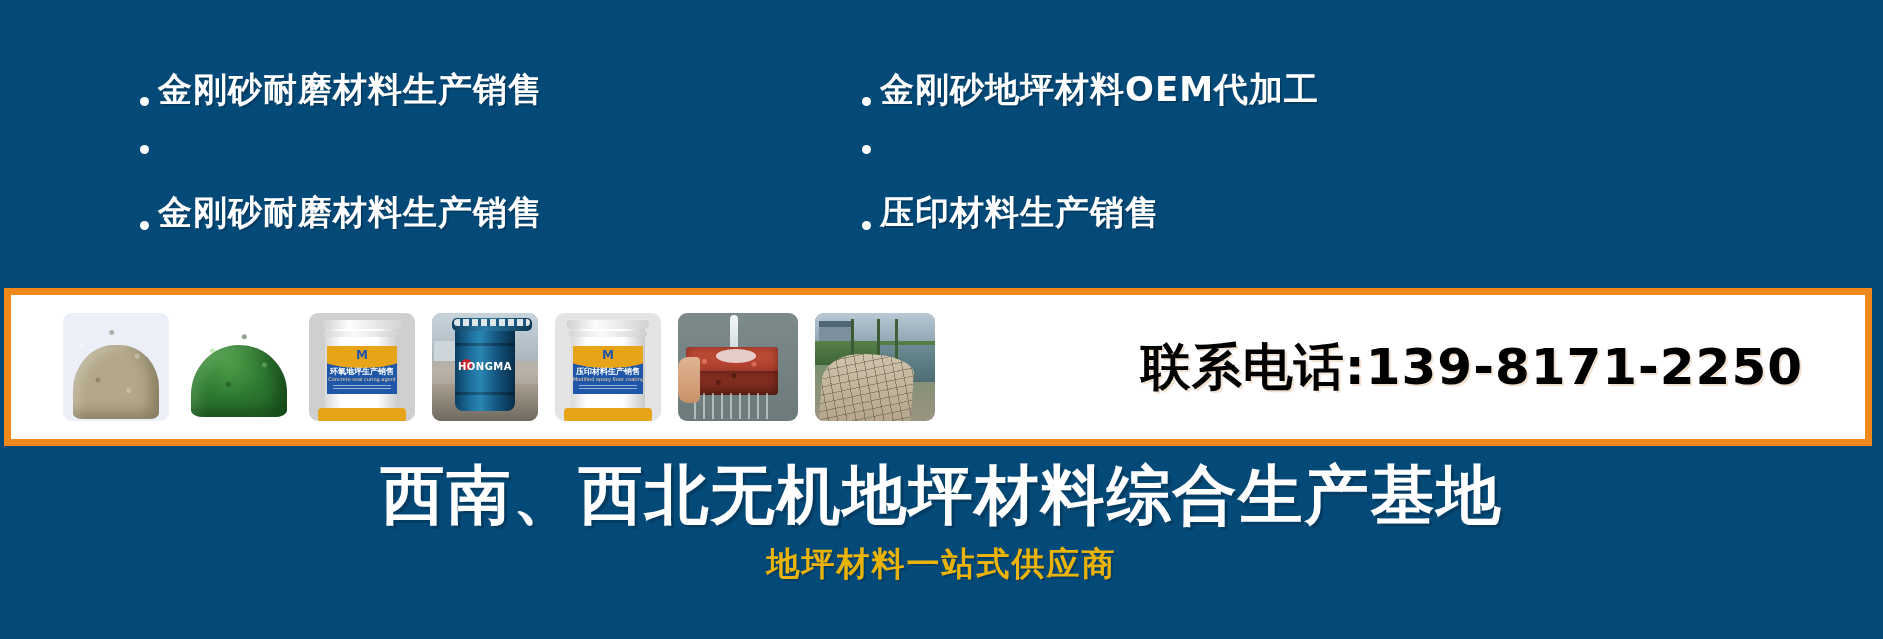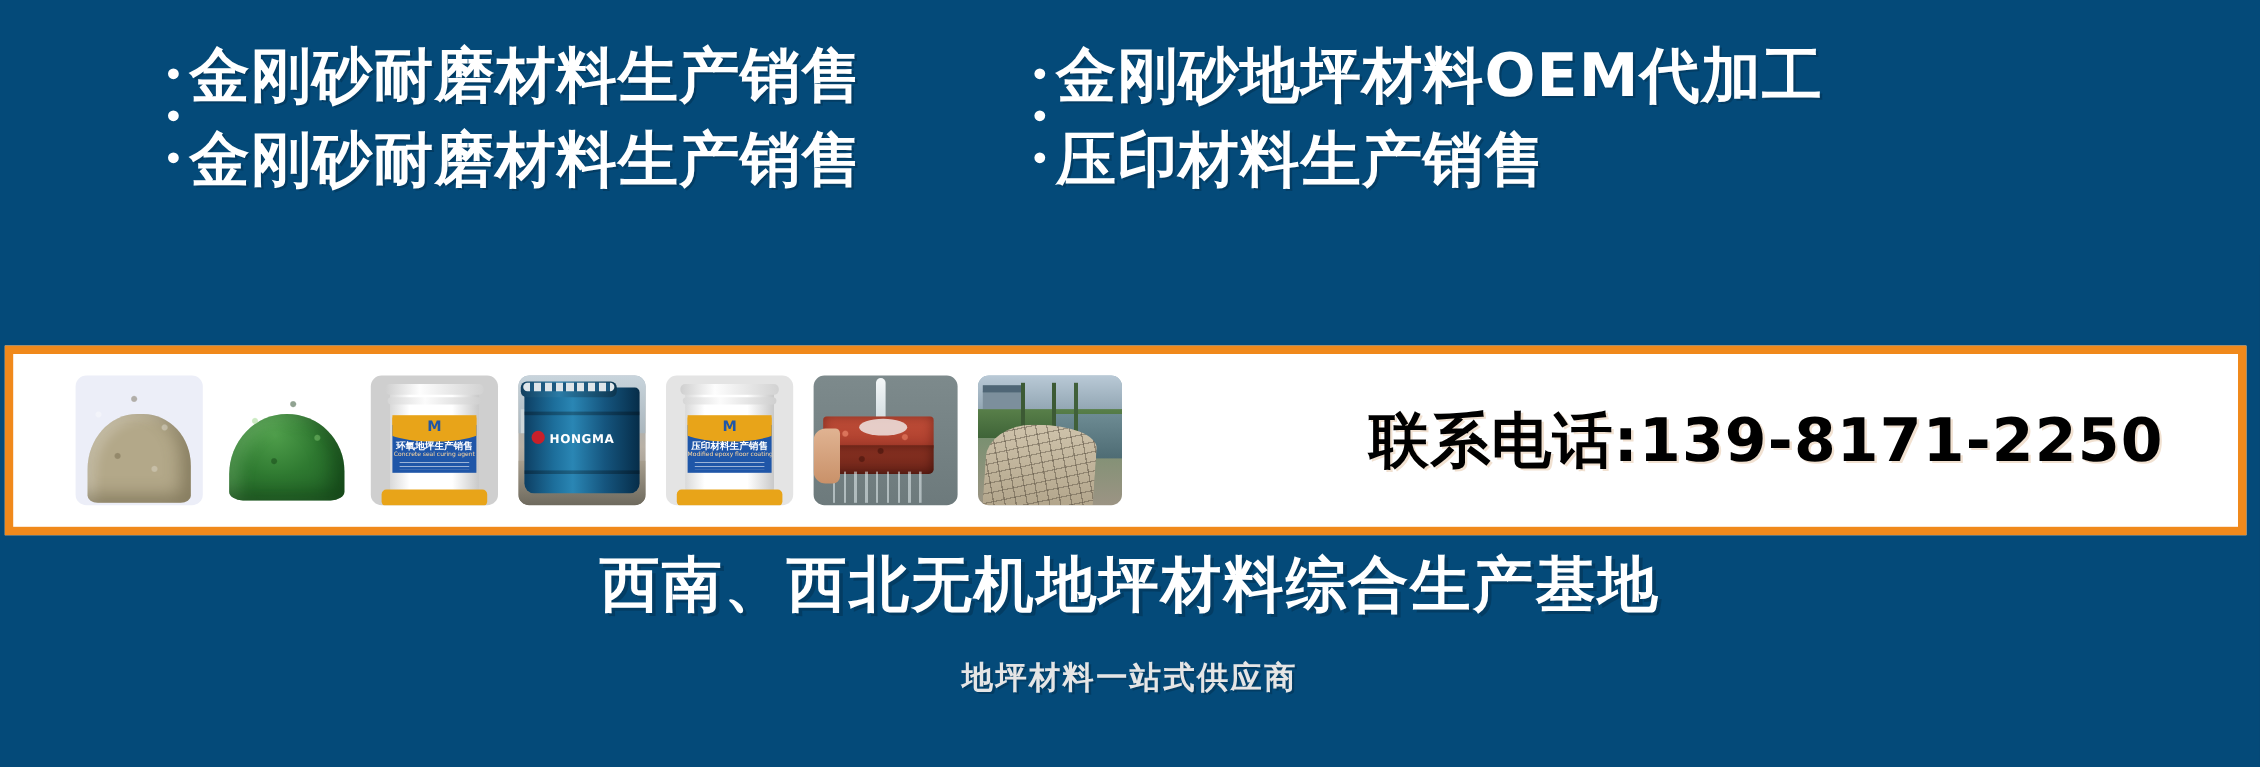--- a/index.html
+++ b/index.html
@@ -23,24 +23,25 @@
   }
   .col{
     position:absolute;top:34px;
     color:#ffffff;
     font-weight:bold;
     letter-spacing:1px;
   }
   .col.left{left:140px;}
   .col.right{left:862px;}
   .bullet-line{
-    display:flex;align-items:center;
-    font-size:50px;line-height:1.16;
+    display:flex;align-items:flex-end;
+    font-size:34px;line-height:1.16;
     white-space:nowrap;
     text-shadow:2px 2px 0 rgba(0,0,0,0.18);
+    margin-top:36px;
   }
   .dot{
     display:inline-block;
     width:9px;height:9px;border-radius:50%;
     background:#ffffff;
     margin-right:9px;margin-bottom:3px;
     flex:0 0 auto;
   }
 
   
@@ -162,21 +163,21 @@
   .t3{background:#cfcfcf;}
   .t5{background:#e4e4e4;}
 
   
   .t4{background:linear-gradient(180deg,#9fb0bb 0%,#b9b1a6 55%,#8d8678 100%);}
   .t4 .sky{position:absolute;left:0;top:0;width:100%;height:44%;background:linear-gradient(180deg,#c8d4dc,#aab6bd);}
   .t4 .bld{position:absolute;left:2px;top:26%;width:40px;height:18%;background:#cdd6da;}
   .t4 .ground{position:absolute;left:0;bottom:0;width:100%;height:34%;background:linear-gradient(180deg,#a79e8e,#6e6a5e);}
   .drum{
     position:absolute;left:50%;top:10px;transform:translateX(-50%);
-    width:96px;height:88px;
+    width:60px;height:88px;
     background:linear-gradient(90deg,#0d3f63 0%,#1d6f9c 26%,#2a86b4 42%,#15557e 70%,#062d49 100%);
     border-radius:4px 4px 8px 8px;
   }
   .drum .top{
     position:absolute;left:-3px;top:-5px;width:80px;height:13px;
     background:linear-gradient(90deg,#123f5e,#2a7ba6 40%,#0d3650);
     border-radius:5px;
   }
   .drum .top::after{
     content:"";position:absolute;left:2px;top:1px;right:2px;height:7px;
@@ -270,27 +271,27 @@
     text-shadow:2px 2px 0 rgba(180,90,0,.18);
   }
 
   
   .bottom{
     position:absolute;left:0;top:446px;width:1883px;height:193px;
     display:flex;flex-direction:column;align-items:center;justify-content:flex-start;
     padding-top:14px;box-sizing:border-box;
   }
   .headline{
-    color:#ffffff;font-weight:bold;font-size:50px;line-height:1.1;
+    color:#ffffff;font-weight:bold;font-size:64px;line-height:1.1;
     letter-spacing:2px;white-space:nowrap;
     text-shadow:3px 3px 0 rgba(0,0,0,.18);
   }
   .subtitle{
-    margin-top:32px;
-    color:#e5e5e5;font-weight:bold;font-size:26px;letter-spacing:2px;
+    margin-top:12px;
+    color:#eab308;font-weight:bold;font-size:33px;letter-spacing:2px;
     white-space:nowrap;
     text-shadow:2px 2px 0 rgba(0,0,0,.18);
   }
 </style>
 </head>
 <body>
 
 <div id="banner">
 
   <div class="bullets">

